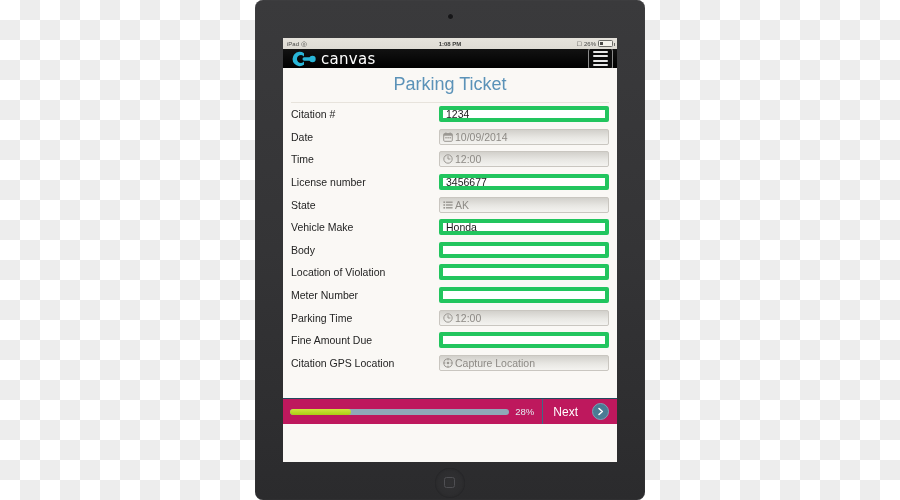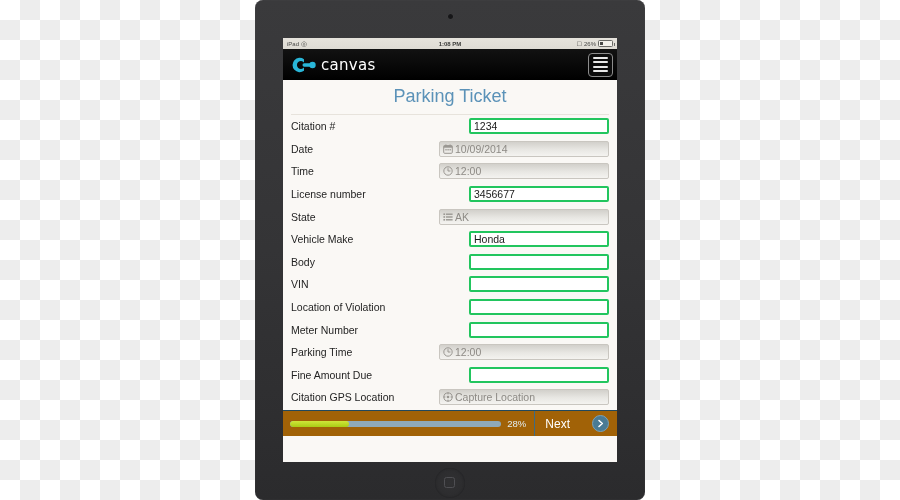--- a/index.html
+++ b/index.html
@@ -127,21 +127,21 @@
   .battery-fill {
     position: absolute;
     left: 1px; top: 1px; bottom: 1px;
     width: 26%;
     background: #4a4a48;
   }
   .screen-lock-glyph { font-size: 6px; line-height: 1; }
 
   
   #app-bar {
-    height: 31px;
+    height: 19px;
     background: linear-gradient(180deg, #121212 0%, #000000 100%);
     display: flex;
     align-items: center;
     padding: 0 4px 0 8px;
     box-sizing: border-box;
   }
   #logo {
     display: flex;
     align-items: center;
     gap: 2px;
@@ -208,23 +208,22 @@
     height: 16px;
     display: flex;
     align-items: center;
     padding: 0 3px;
     box-sizing: border-box;
     font-size: 10.5px;
     border-radius: 2px;
   }
   .row-field.text {
     background: #ffffff;
-    border: 2px solid #22c55e;
+    border: 4px solid #22c55e;
     color: #1a1a1a;
-    margin-left: 30px;
   }
   .row-field.picker {
     background: linear-gradient(180deg, #d2d0cb 0%, #e8e7e3 55%, #f4f3f0 100%);
     border: 1px solid #c9c6c0;
     color: #8d8a85;
   }
   .row-field.button-field {
     background: linear-gradient(180deg, #d2d0cb 0%, #e8e7e3 55%, #f4f3f0 100%);
     border: 1px solid #c9c6c0;
     color: #8d8a85;
@@ -237,21 +236,21 @@
   }
   .field-value { white-space: nowrap; overflow: hidden; }
 
   
   #bottom-bar {
     position: absolute;
     left: 0;
     right: 0;
     bottom: 0;
     height: 26px;
-    background: #a16207;
+    background: #be185d;
     display: flex;
     align-items: center;
     padding: 0 0 0 7px;
     box-sizing: border-box;
     border-top: 1px solid #21485d;
   }
   #progress-track {
     flex: 1 1 auto;
     height: 6px;
     background: #8fa9b8;
@@ -269,21 +268,21 @@
     flex: 0 0 auto;
     color: #e3edf2;
     font-size: 9.5px;
     margin-right: 8px;
   }
   #next-button {
     flex: 0 0 auto;
     height: 26px;
     display: flex;
     align-items: center;
-    gap: 22px;
+    gap: 14px;
     padding: 0 8px 0 10px;
     border-left: 1px solid #3c6b85;
     box-sizing: border-box;
   }
   #next-label {
     color: #ffffff;
     font-size: 12px;
   }
   #next-arrow {
     width: 17px;
@@ -406,26 +405,20 @@
                 <span class="field-value">Honda</span>
               </div>
             </div>
             <div class="form-row">
               <div class="row-label">Body</div>
               <div class="row-field text">
                 <span class="field-value"></span>
               </div>
             </div>
             <div class="form-row">
-              <div class="row-label">VIN</div>
-              <div class="row-field text">
-                <span class="field-value"></span>
-              </div>
-            </div>
-            <div class="form-row">
               <div class="row-label">Location of Violation</div>
               <div class="row-field text">
                 <span class="field-value"></span>
               </div>
             </div>
             <div class="form-row">
               <div class="row-label">Meter Number</div>
               <div class="row-field text">
                 <span class="field-value"></span>
               </div>

